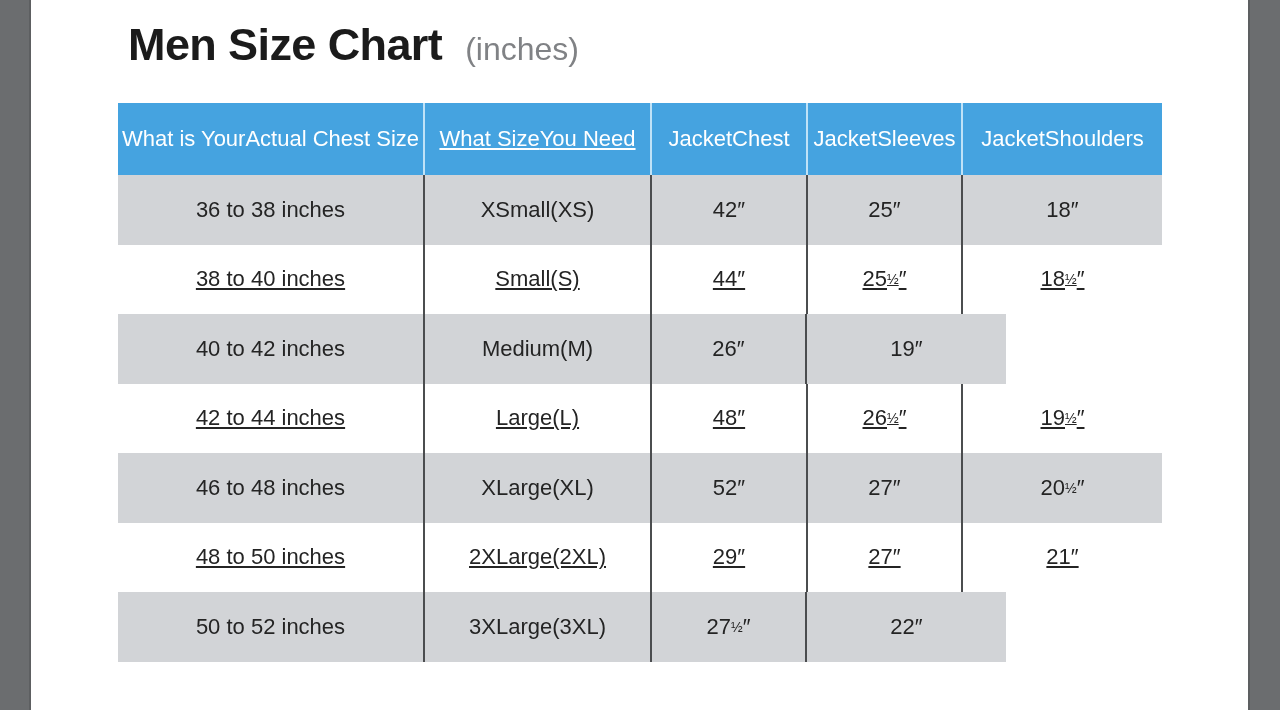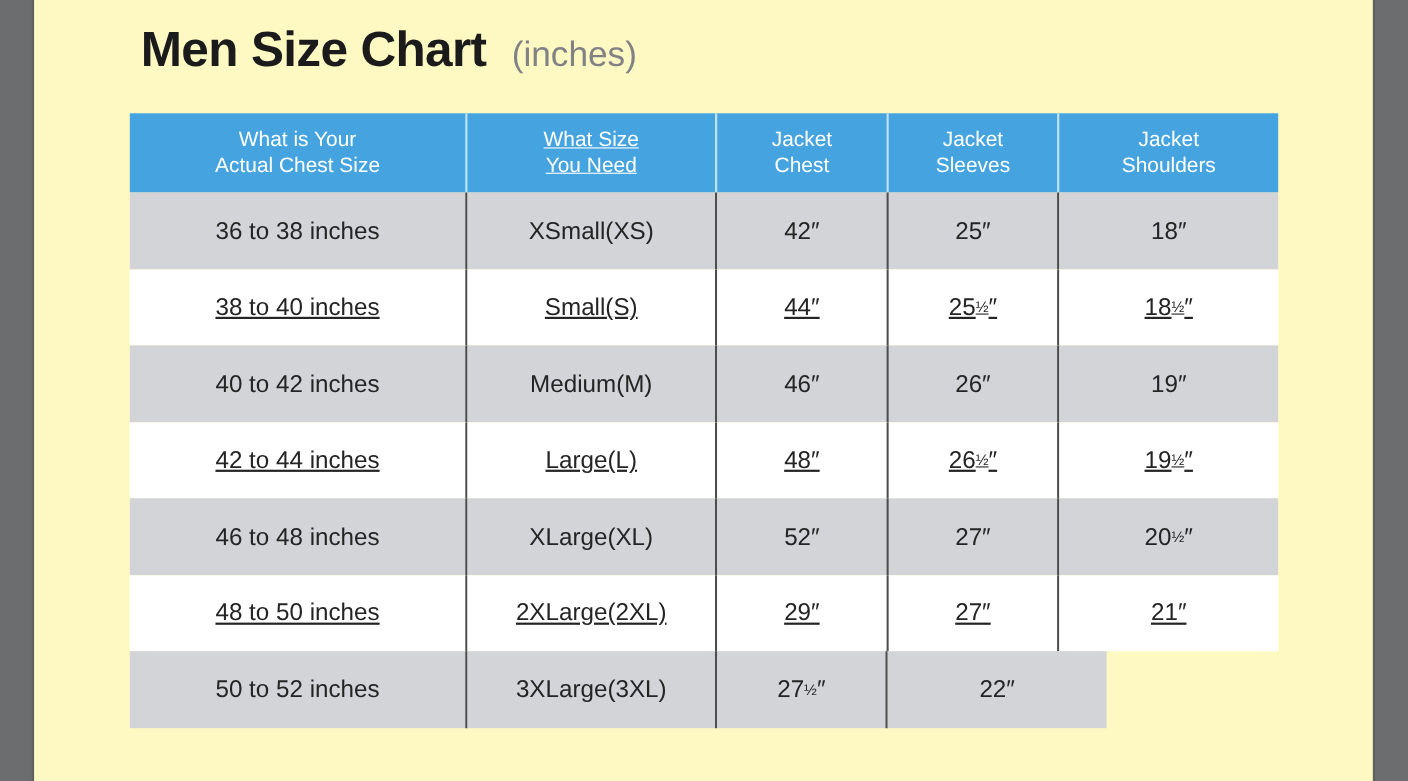--- a/index.html
+++ b/index.html
@@ -24,21 +24,21 @@
   }
   .bar-right::before {
     content:""; position:absolute; left:0; top:0; width:2px; height:100%;
     background:#5d5f61;
   }
 
   
   .slide {
     position:absolute; left:31px; top:0;
     width:1217px; height:710px;
-    background:#fef9c3;
+    background:#ffffff;
   }
 
   
   .title-wrap {
     position:absolute; left:97px; top:22px;
     display:flex; align-items:baseline;
   }
   .title-main {
     font-size:45px; font-weight:bold; color:#1b1b1b;
     letter-spacing:-0.6px; line-height:1;
@@ -49,24 +49,24 @@
 
   
   .table {
     position:absolute; left:87px; top:103px;
     width:1044px;
   }
   .row { display:flex; width:100%; }
 
   .head-row { height:72px; }
   .head-cell {
-    display:flex; flex-direction:column;
+    display:flex; flex-direction:row;
     align-items:center; justify-content:center;
     background:#45a3e0; color:#ffffff;
-    font-size:19px; line-height:1.22;
+    font-size:22px; line-height:1.22;
     text-align:right;
     border-right:2px solid #bfe2f7;
   }
   .head-cell:last-child { border-right:none; }
 
   .body-row { height:69.5px; }
   .body-row.shade .cell { background:#d2d4d7; }
   .body-row.plain .cell { background:#ffffff;text-decoration:underline; }
   .cell {
     display:flex; align-items:center; justify-content:center;
@@ -140,21 +140,20 @@
           <div class="row body-row plain">
             <div class="cell c0">38 to 40 inches</div>
             <div class="cell c1">Small(S)</div>
             <div class="cell c2">44″</div>
             <div class="cell c3">25<span class="frac">½</span>″</div>
             <div class="cell c4">18<span class="frac">½</span>″</div>
           </div>
           <div class="row body-row shade">
             <div class="cell c0">40 to 42 inches</div>
             <div class="cell c1">Medium(M)</div>
-            <div class="cell c2">46″</div>
             <div class="cell c3">26″</div>
             <div class="cell c4">19″</div>
           </div>
           <div class="row body-row plain">
             <div class="cell c0">42 to 44 inches</div>
             <div class="cell c1">Large(L)</div>
             <div class="cell c2">48″</div>
             <div class="cell c3">26<span class="frac">½</span>″</div>
             <div class="cell c4">19<span class="frac">½</span>″</div>
           </div>

